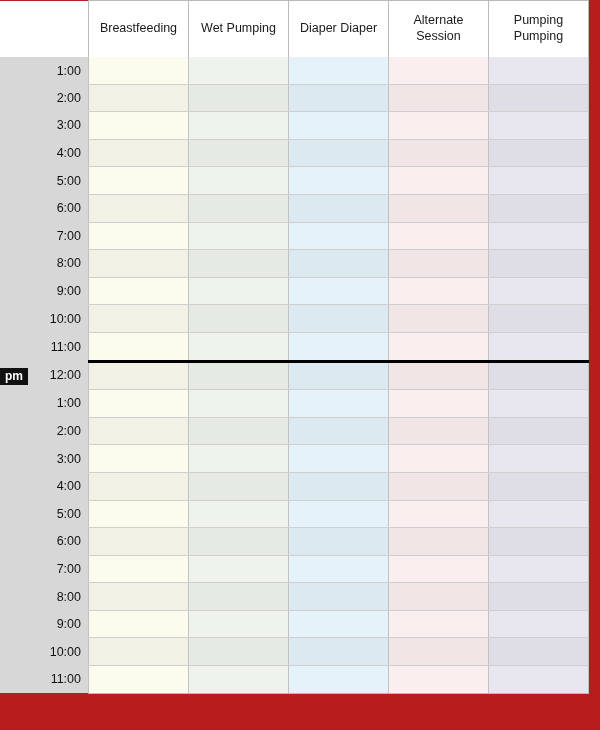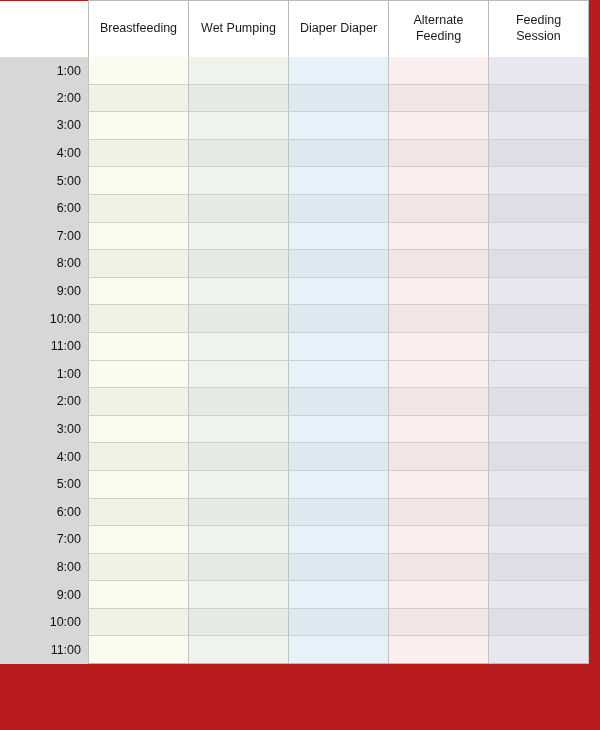--- a/index.html
+++ b/index.html
@@ -127,22 +127,22 @@
       <col class="c-data">
       <col class="c-data">
     </colgroup>
     <thead>
       <tr>
         <th class="corner-ampm"></th>
         <th class="corner"></th>
         <th>Breastfeeding</th>
         <th>Wet Pumping</th>
         <th>Diaper Diaper</th>
-        <th>Alternate Feeding</th>
-        <th>Feeding Session</th>
+        <th>Alternate Session</th>
+        <th>Pumping Pumping</th>
       </tr>
     </thead>
     <tbody id="log-body">
         <tr>
           <td class="ampm"></td>
           <td class="time">1:00</td>
           <td class="cell" style="background: rgb(251, 251, 238);"></td>
           <td class="cell" style="background: rgb(238, 243, 236);"></td>
           <td class="cell" style="background: rgb(230, 242, 250);"></td>
           <td class="cell" style="background: rgb(251, 238, 238);"></td>
@@ -231,20 +231,29 @@
         </tr>
         <tr>
           <td class="ampm"></td>
           <td class="time">11:00</td>
           <td class="cell" style="background: rgb(251, 251, 238);"></td>
           <td class="cell" style="background: rgb(238, 243, 236);"></td>
           <td class="cell" style="background: rgb(230, 242, 250);"></td>
           <td class="cell" style="background: rgb(251, 238, 238);"></td>
           <td class="cell" style="background: rgb(232, 230, 239);"></td>
         </tr>
+        <tr class="shade sep">
+          <td class="ampm"><span class="badge">pm</span></td>
+          <td class="time">12:00</td>
+          <td class="cell" style="background: rgb(251, 251, 238);"></td>
+          <td class="cell" style="background: rgb(238, 243, 236);"></td>
+          <td class="cell" style="background: rgb(230, 242, 250);"></td>
+          <td class="cell" style="background: rgb(251, 238, 238);"></td>
+          <td class="cell" style="background: rgb(232, 230, 239);"></td>
+        </tr>
         <tr>
           <td class="ampm"></td>
           <td class="time">1:00</td>
           <td class="cell" style="background: rgb(251, 251, 238);"></td>
           <td class="cell" style="background: rgb(238, 243, 236);"></td>
           <td class="cell" style="background: rgb(230, 242, 250);"></td>
           <td class="cell" style="background: rgb(251, 238, 238);"></td>
           <td class="cell" style="background: rgb(232, 230, 239);"></td>
         </tr>
         <tr class="shade">

